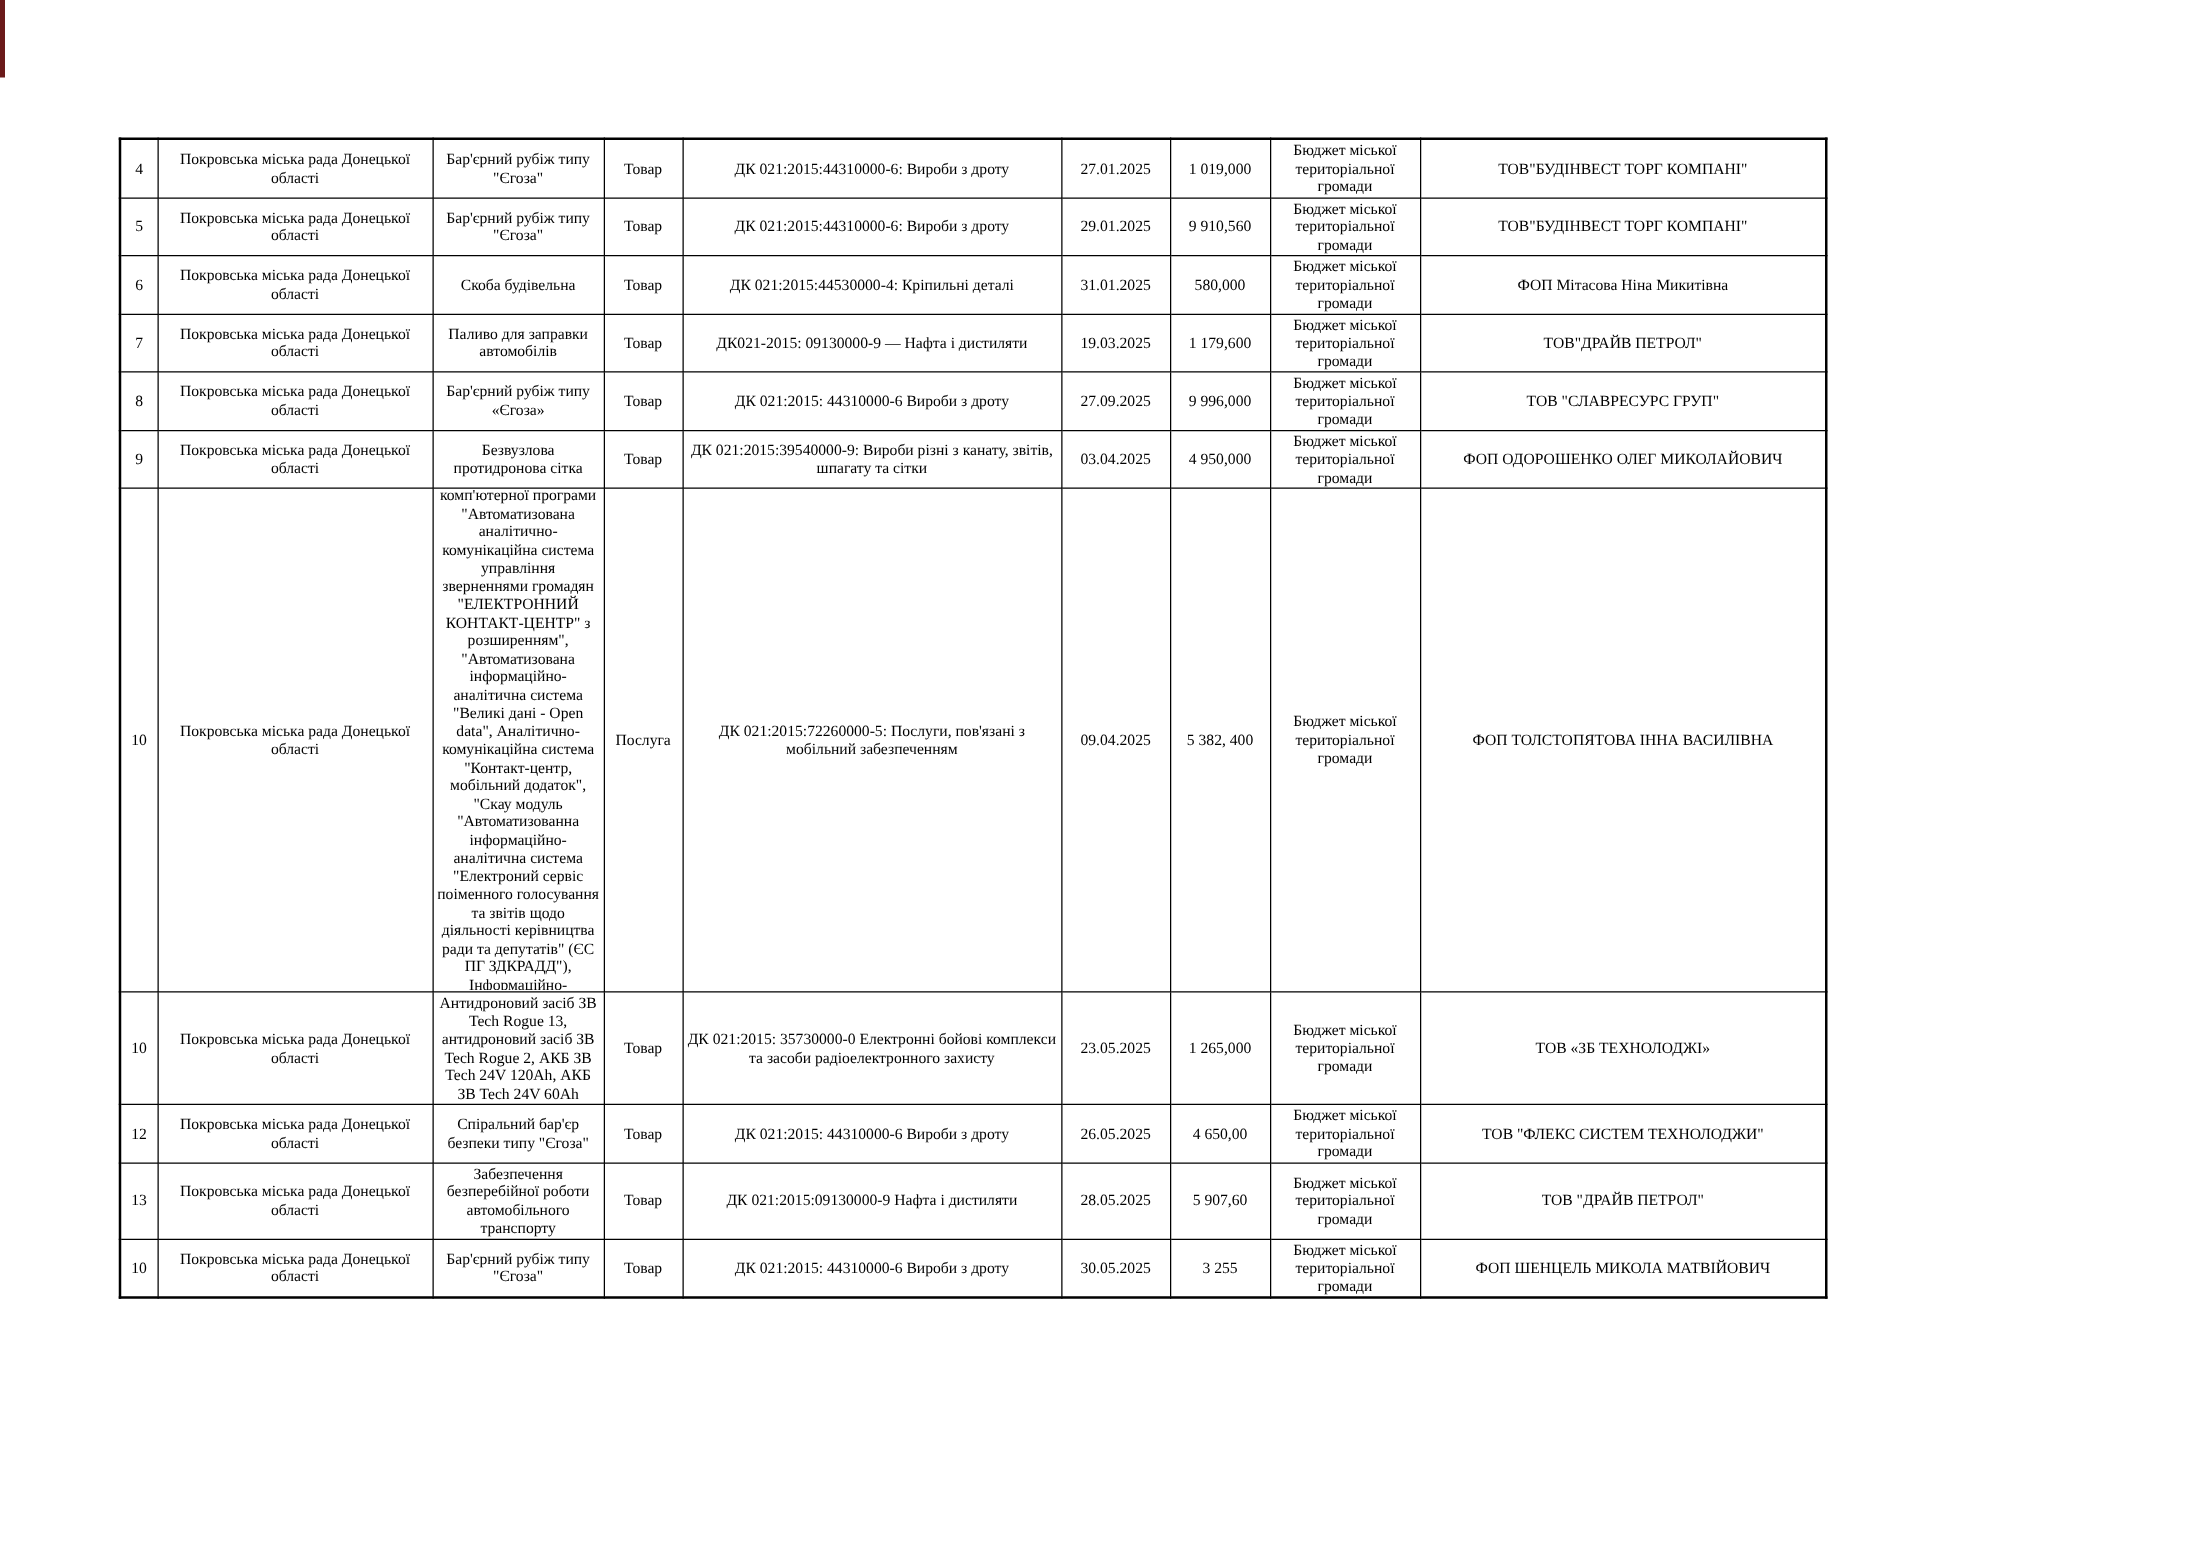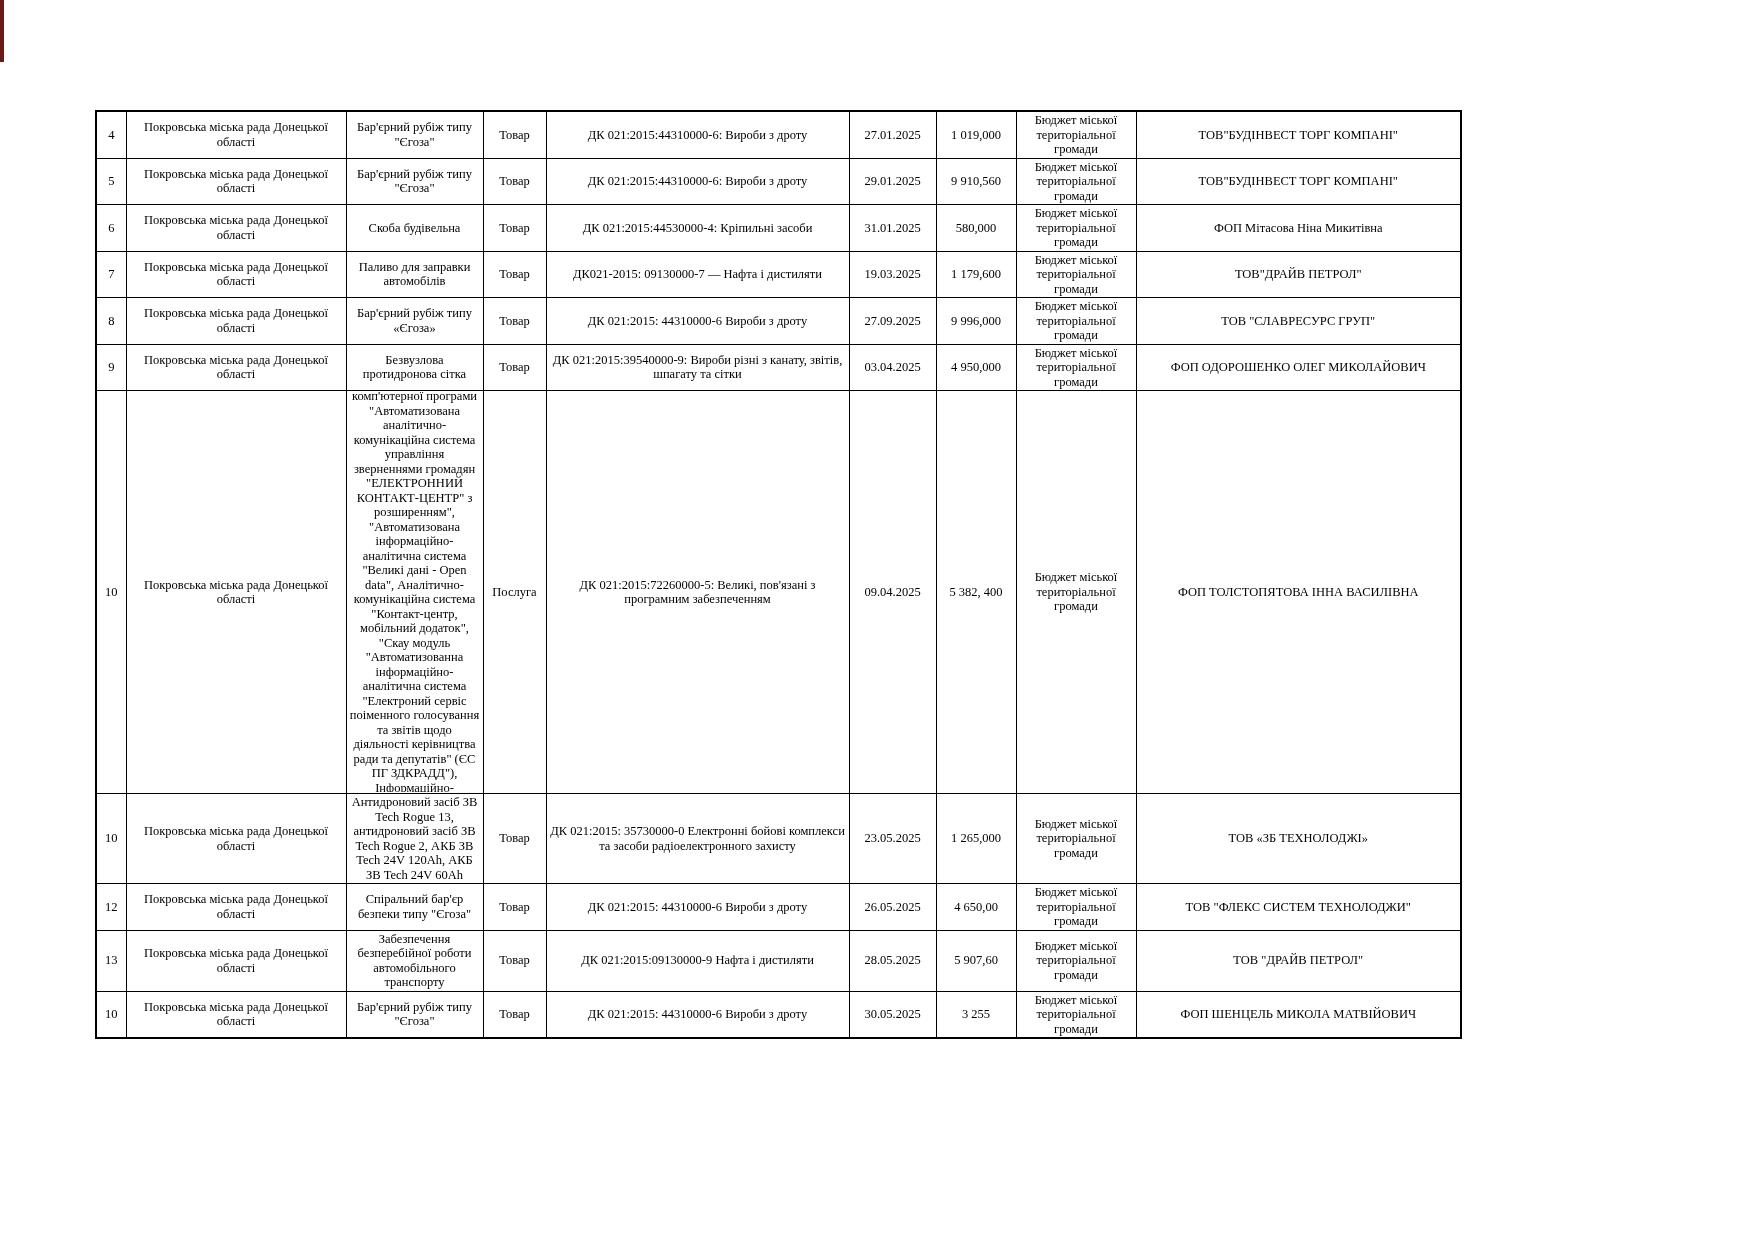--- a/index.html
+++ b/index.html
@@ -145,21 +145,21 @@
           <td class="c-org">
             <div class="inner">Покровська міська рада Донецької області</div>
           </td>
           <td class="c-item">
             <div class="inner">Скоба будівельна</div>
           </td>
           <td class="c-type">
             <div class="inner">Товар</div>
           </td>
           <td class="c-code">
-            <div class="inner">ДК 021:2015:44530000-4: Кріпильні засоби</div>
+            <div class="inner">ДК 021:2015:44530000-4: Кріпильні деталі</div>
           </td>
           <td class="c-date">
             <div class="inner">31.01.2025</div>
           </td>
           <td class="c-amount">
             <div class="inner">580,000</div>
           </td>
           <td class="c-budget">
             <div class="inner">Бюджет міської територіальної громади</div>
           </td>
@@ -174,21 +174,21 @@
           <td class="c-org">
             <div class="inner">Покровська міська рада Донецької області</div>
           </td>
           <td class="c-item">
             <div class="inner">Паливо для заправки автомобілів</div>
           </td>
           <td class="c-type">
             <div class="inner">Товар</div>
           </td>
           <td class="c-code">
-            <div class="inner">ДК021-2015: 09130000-7 — Нафта і дистиляти</div>
+            <div class="inner">ДК021-2015: 09130000-9 — Нафта і дистиляти</div>
           </td>
           <td class="c-date">
             <div class="inner">19.03.2025</div>
           </td>
           <td class="c-amount">
             <div class="inner">1 179,600</div>
           </td>
           <td class="c-budget">
             <div class="inner">Бюджет міської територіальної громади</div>
           </td>
@@ -261,21 +261,21 @@
           <td class="c-org">
             <div class="inner">Покровська міська рада Донецької області</div>
           </td>
           <td class="c-item">
             <div class="inner tall-clip">Права на використання комп'ютерної програми "Автоматизована аналітично-комунікаційна система управління зверненнями громадян "ЕЛЕКТРОННИЙ КОНТАКТ-ЦЕНТР" з розширенням", "Автоматизована інформаційно-аналітична система "Великі дані - Open data", Аналітично-комунікаційна система "Контакт-центр, мобільний додаток", "Скау модуль "Автоматизованна інформаційно-аналітична система "Електроний сервіс поіменного голосування та звітів щодо діяльності керівництва ради та депутатів" (ЄС ПГ ЗДКРАДД"), Інформаційно-аналітична</div>
           </td>
           <td class="c-type">
             <div class="inner">Послуга</div>
           </td>
           <td class="c-code">
-            <div class="inner">ДК 021:2015:72260000-5: Великі, пов'язані з програмним забезпеченням</div>
+            <div class="inner">ДК 021:2015:72260000-5: Послуги, пов'язані з мобільний забезпеченням</div>
           </td>
           <td class="c-date">
             <div class="inner">09.04.2025</div>
           </td>
           <td class="c-amount">
             <div class="inner">5 382, 400</div>
           </td>
           <td class="c-budget">
             <div class="inner">Бюджет міської територіальної громади</div>
           </td>

